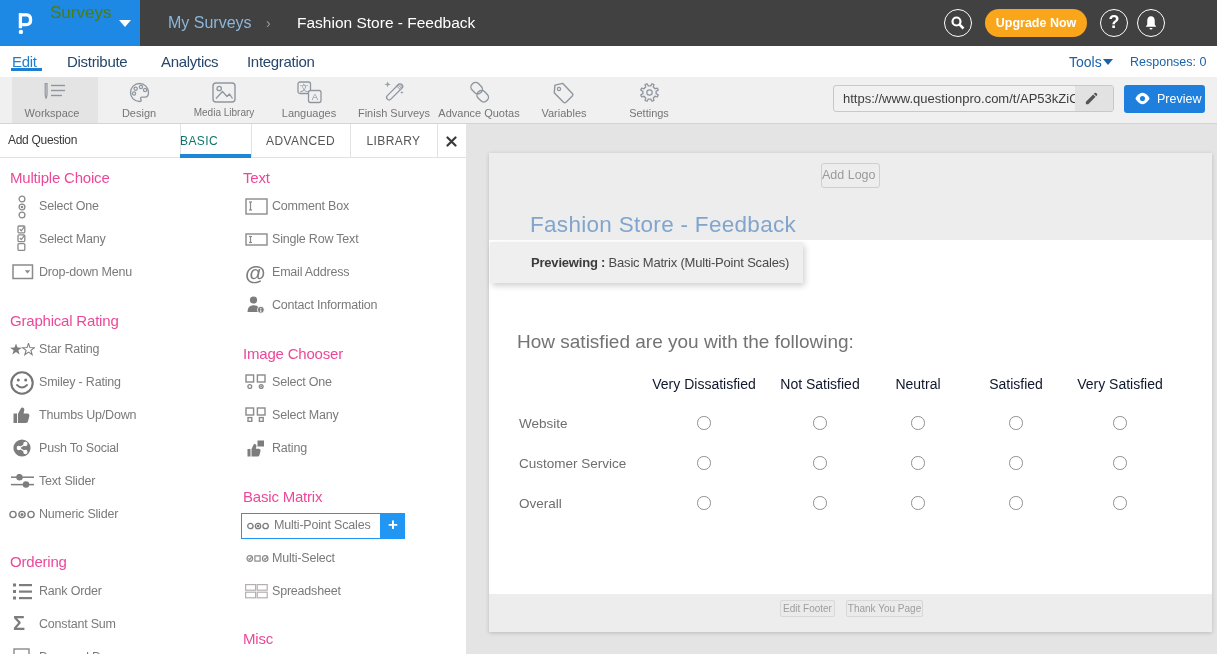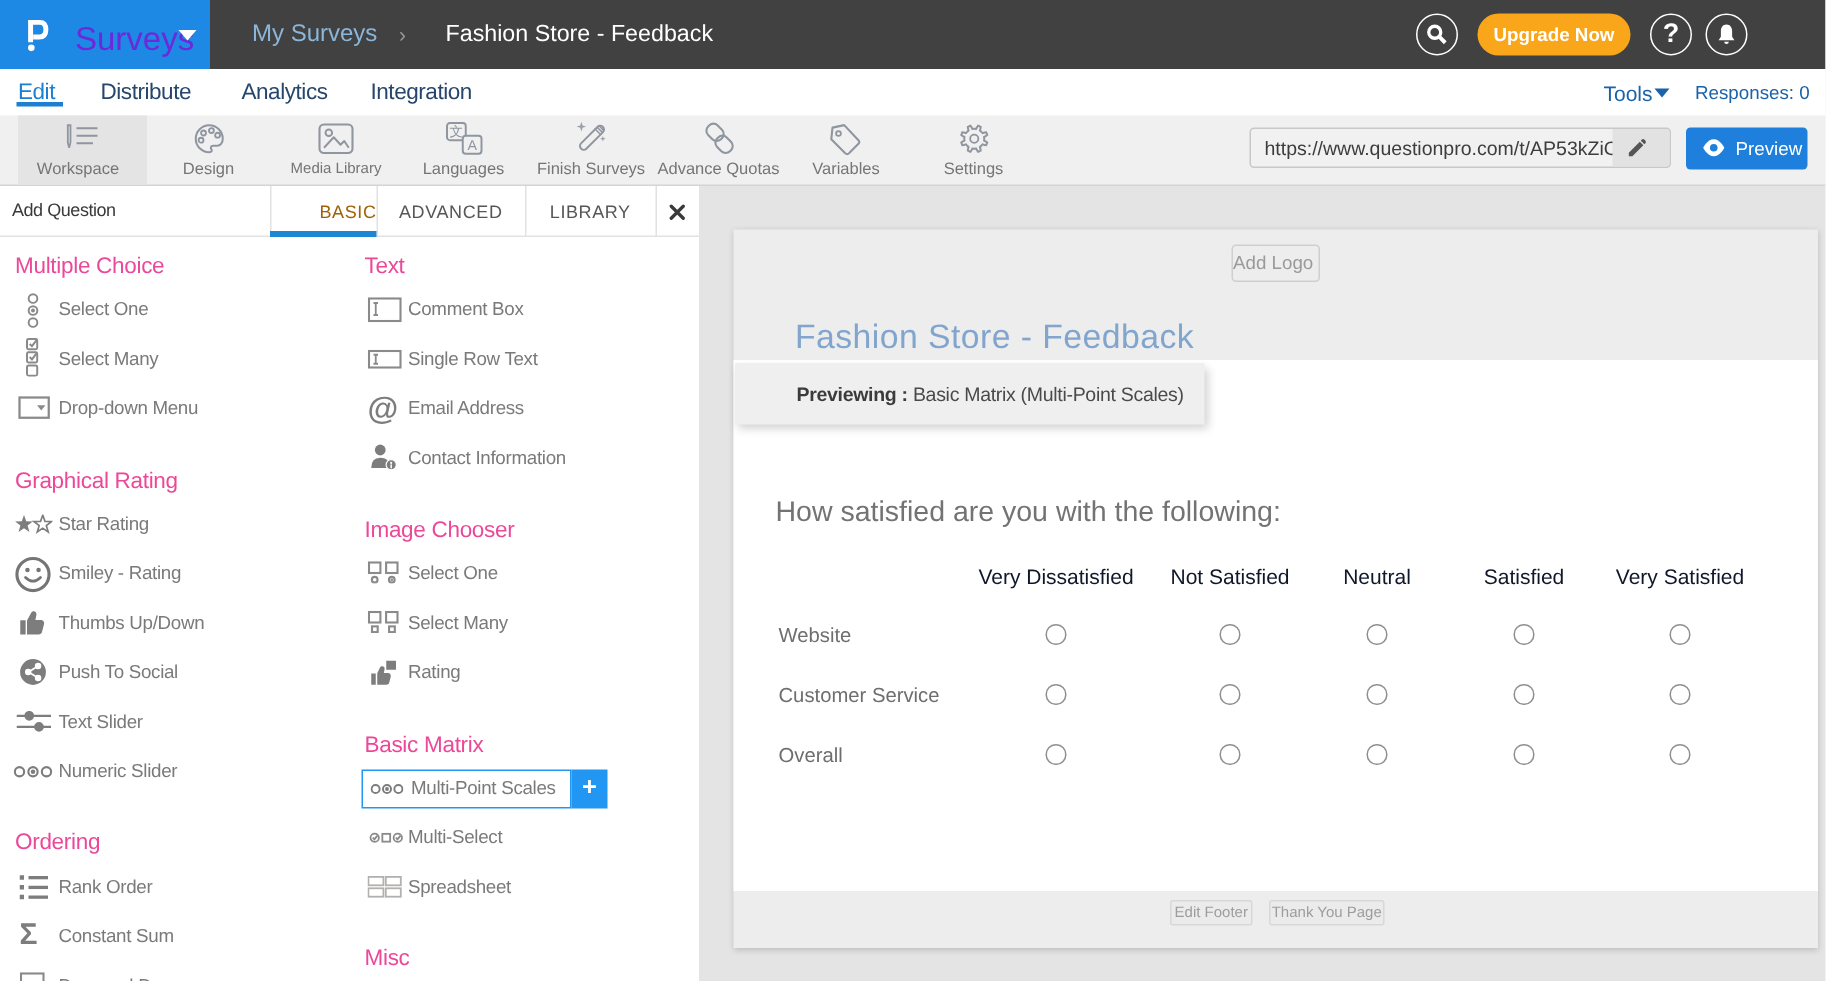--- a/index.html
+++ b/index.html
@@ -12,21 +12,21 @@
 </style></head>
 <body>
 
 <div class="abs" style="left:0;top:0;width:1217px;height:46px;background:#414141"></div>
 <div class="abs" style="left:0;top:0;width:140px;height:46px;background:#1e88e5"></div>
 <svg class="abs" style="left:17px;top:11px" width="18" height="25" viewBox="0 0 18 25">
   <path d="M3.4 2.3 L3.4 17.2" fill="none" stroke="#fff" stroke-width="3.3"></path>
   <path d="M2.2 3.9 L9.6 3.9 Q13.6 3.9 13.6 8.9 Q13.6 13.7 9.2 13.7 L5.1 13.7" fill="none" stroke="#fff" stroke-width="3.3"></path>
   <circle cx="3.9" cy="20.9" r="2.2" fill="#fff"></circle>
 </svg>
-<div class="abs" style="left:50px;top:13px;font-size:22px;color:#6d28d9;white-space:nowrap">Surveys</div>
+<div class="abs" style="left:50px;top:3px;font-size:17px;color:#4d7c0f;white-space:nowrap">Surveys</div>
 <div class="abs" style="left:119px;top:20px;width:0;height:0;border-left:6px solid transparent;border-right:6px solid transparent;border-top:7px solid #fff"></div>
 <div class="abs" style="left:168px;top:14px;font-size:16px;color:#8cb6d9;white-space:nowrap">My Surveys</div>
 <div class="abs" style="left:266px;top:15px;font-size:14px;color:#9a9a9a">›</div>
 <div class="abs" style="left:297px;top:14px;font-size:15.5px;color:#fff;white-space:nowrap">Fashion Store - Feedback</div>
 
 <div class="abs" style="left:944px;top:9px;width:28px;height:28px;border:1.6px solid #fff;border-radius:50%"></div>
 <svg class="abs" style="left:950px;top:15px" width="16" height="16" viewBox="0 0 16 16">
     <circle cx="6.5" cy="6.5" r="4" fill="none" stroke="#fff" stroke-width="2.2"></circle>
     <line x1="9.6" y1="9.6" x2="13.5" y2="13.5" stroke="#fff" stroke-width="2.6"></line>
   </svg>
@@ -125,21 +125,21 @@
   </svg>
 <div class="abs" style="left:1157px;top:92px;font-size:12.5px;color:#fff;white-space:nowrap">Preview</div>
 
 <div class="abs" style="left:0;top:124px;width:466px;height:530px;background:#fff"></div>
 <div class="abs" style="left:0;top:157px;width:466px;height:1px;background:#e2e2e2"></div>
 <div class="abs" style="left:8px;top:133px;font-size:12px;letter-spacing:-0.3px;font-weight:normal;color:#3a3a3a;white-space:nowrap">Add Question</div>
 <div class="abs" style="left:180px;top:124px;width:1px;height:34px;background:#e2e2e2"></div>
 <div class="abs" style="left:251px;top:124px;width:1px;height:34px;background:#e2e2e2"></div>
 <div class="abs" style="left:350px;top:124px;width:1px;height:34px;background:#e2e2e2"></div>
 <div class="abs" style="left:437px;top:124px;width:1px;height:34px;background:#e2e2e2"></div>
-<div class="abs" style="left:180px;top:124px;width:71px;height:34px;color:#a16207;font-size:12px;text-align:right;line-height:34px;letter-spacing:0.4px">BASIC</div>
+<div class="abs" style="left:180px;top:124px;width:71px;height:34px;color:#0f766e;font-size:12px;text-align:left;line-height:34px;letter-spacing:0.4px">BASIC</div>
 <div class="abs" style="left:180px;top:154px;width:71px;height:4px;background:#1e87d5"></div>
 <div class="abs" style="left:251px;top:124px;width:99px;height:34px;color:#565656;font-size:12px;text-align:center;line-height:34px;letter-spacing:0.4px">ADVANCED</div>
 <div class="abs" style="left:350px;top:124px;width:87px;height:34px;color:#565656;font-size:12px;text-align:center;line-height:34px;letter-spacing:0.4px">LIBRARY</div>
 <svg class="abs" style="left:446px;top:136px" width="11" height="11" viewBox="0 0 11 11">
     <path d="M1.5 1.5 L9.5 9.5 M9.5 1.5 L1.5 9.5" stroke="#3a3a3a" stroke-width="2.2" stroke-linecap="round"></path>
   </svg>
 
 <div class="abs hd" style="left:10px;top:169px">Multiple Choice</div>
 <svg class="abs" style="left:17px;top:195px" width="11" height="25" viewBox="0 0 11 25">
   <circle cx="5" cy="4" r="2.9" fill="none" stroke="#8a8a8a" stroke-width="1.3"></circle>

